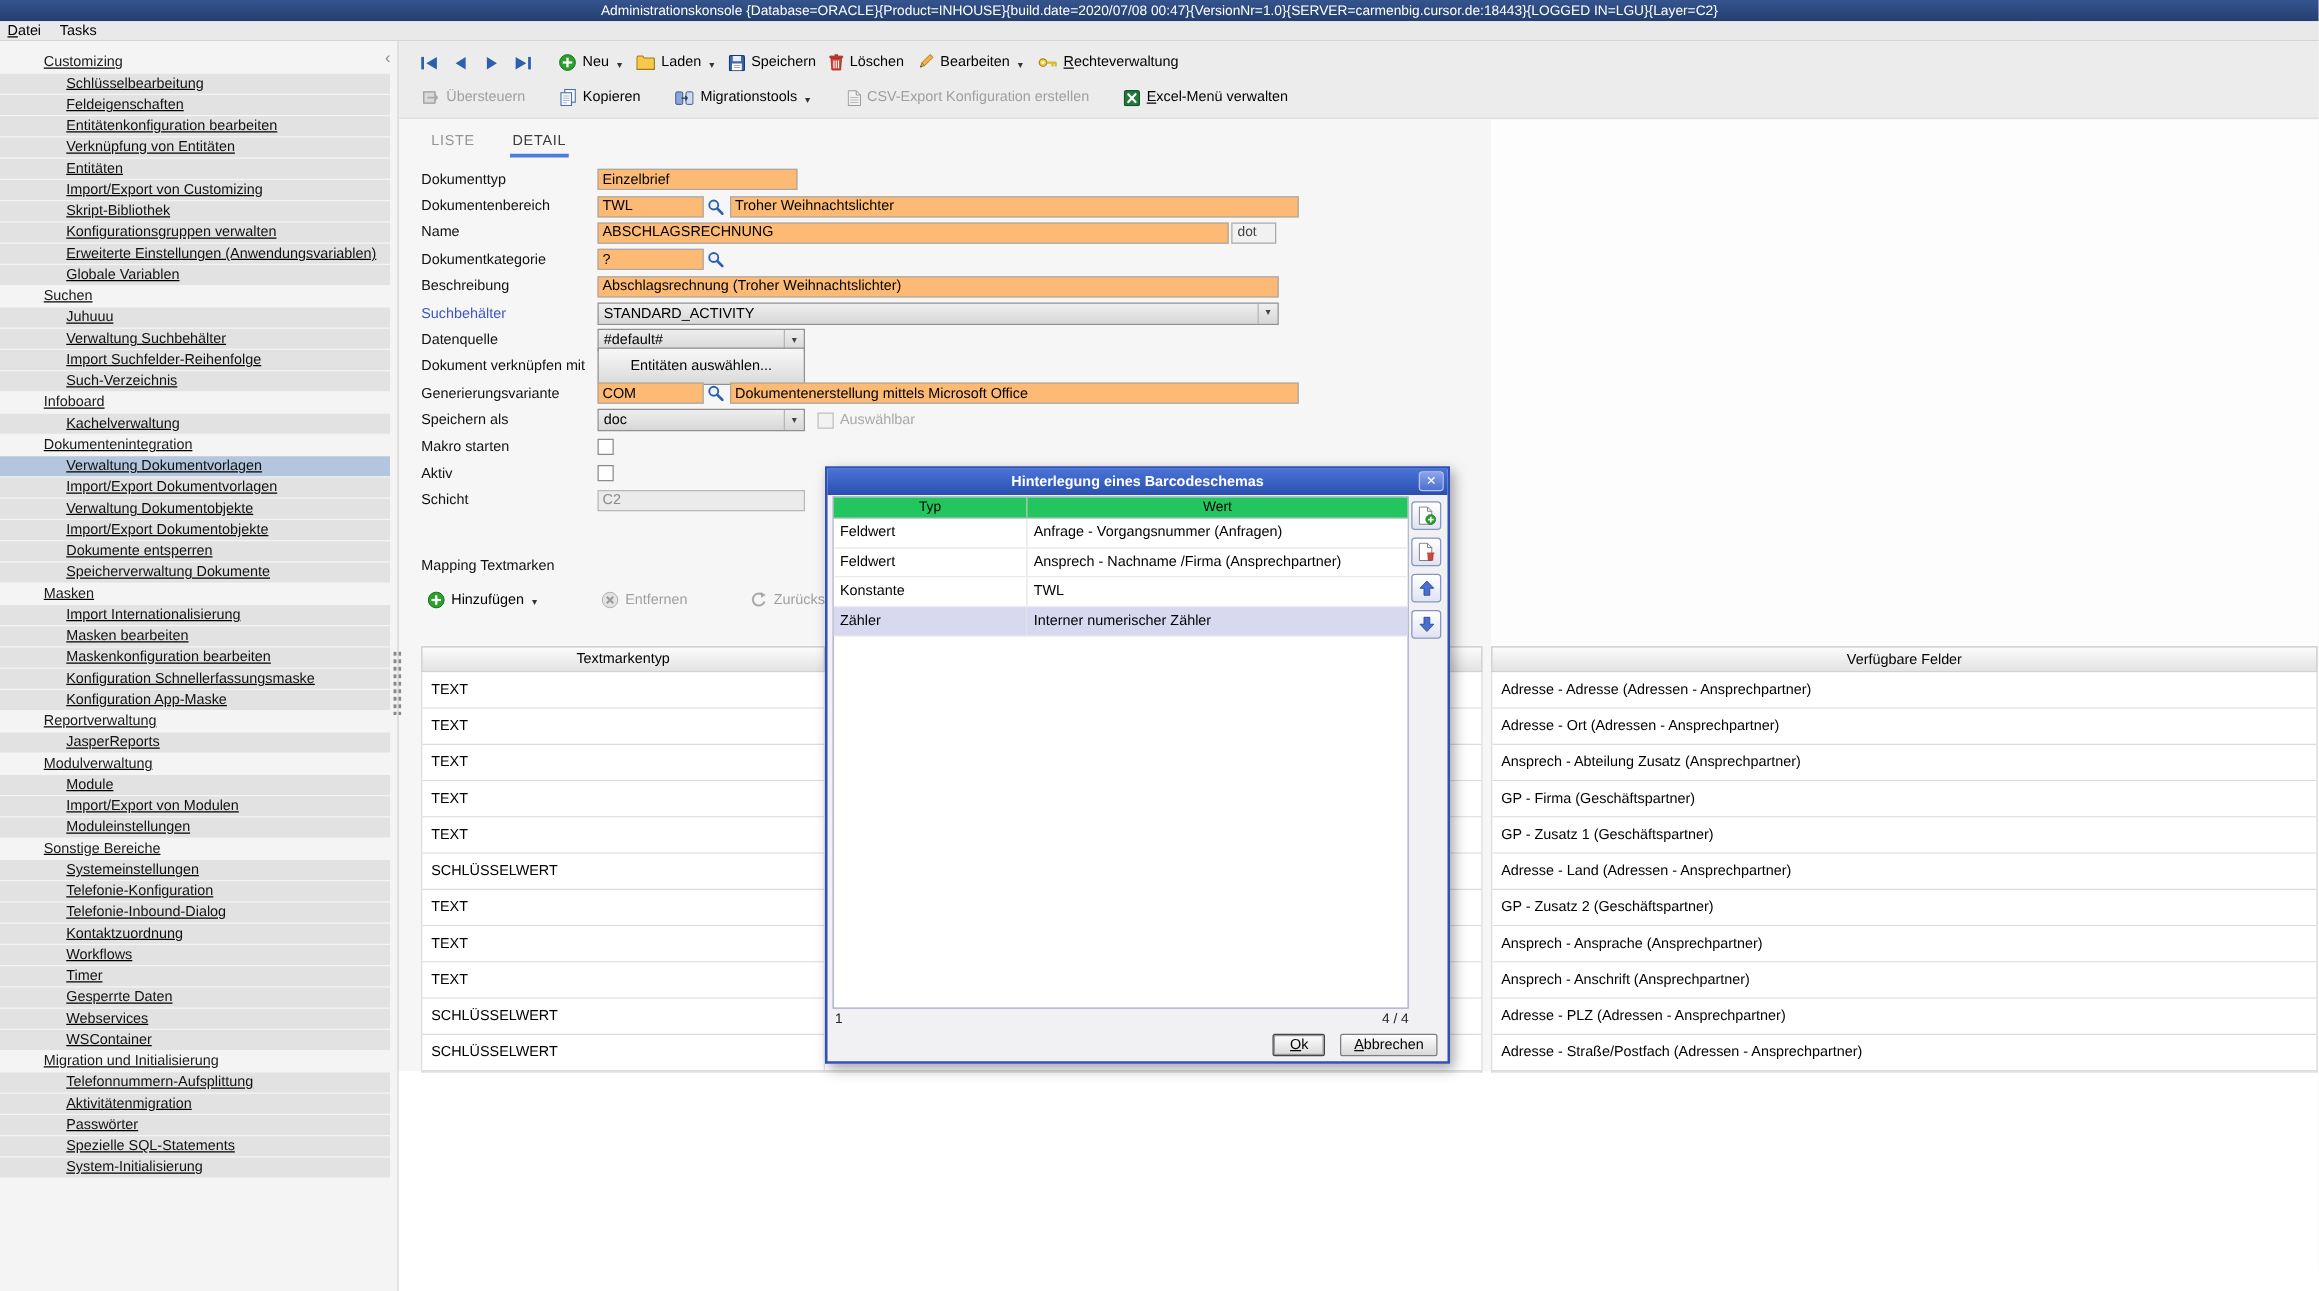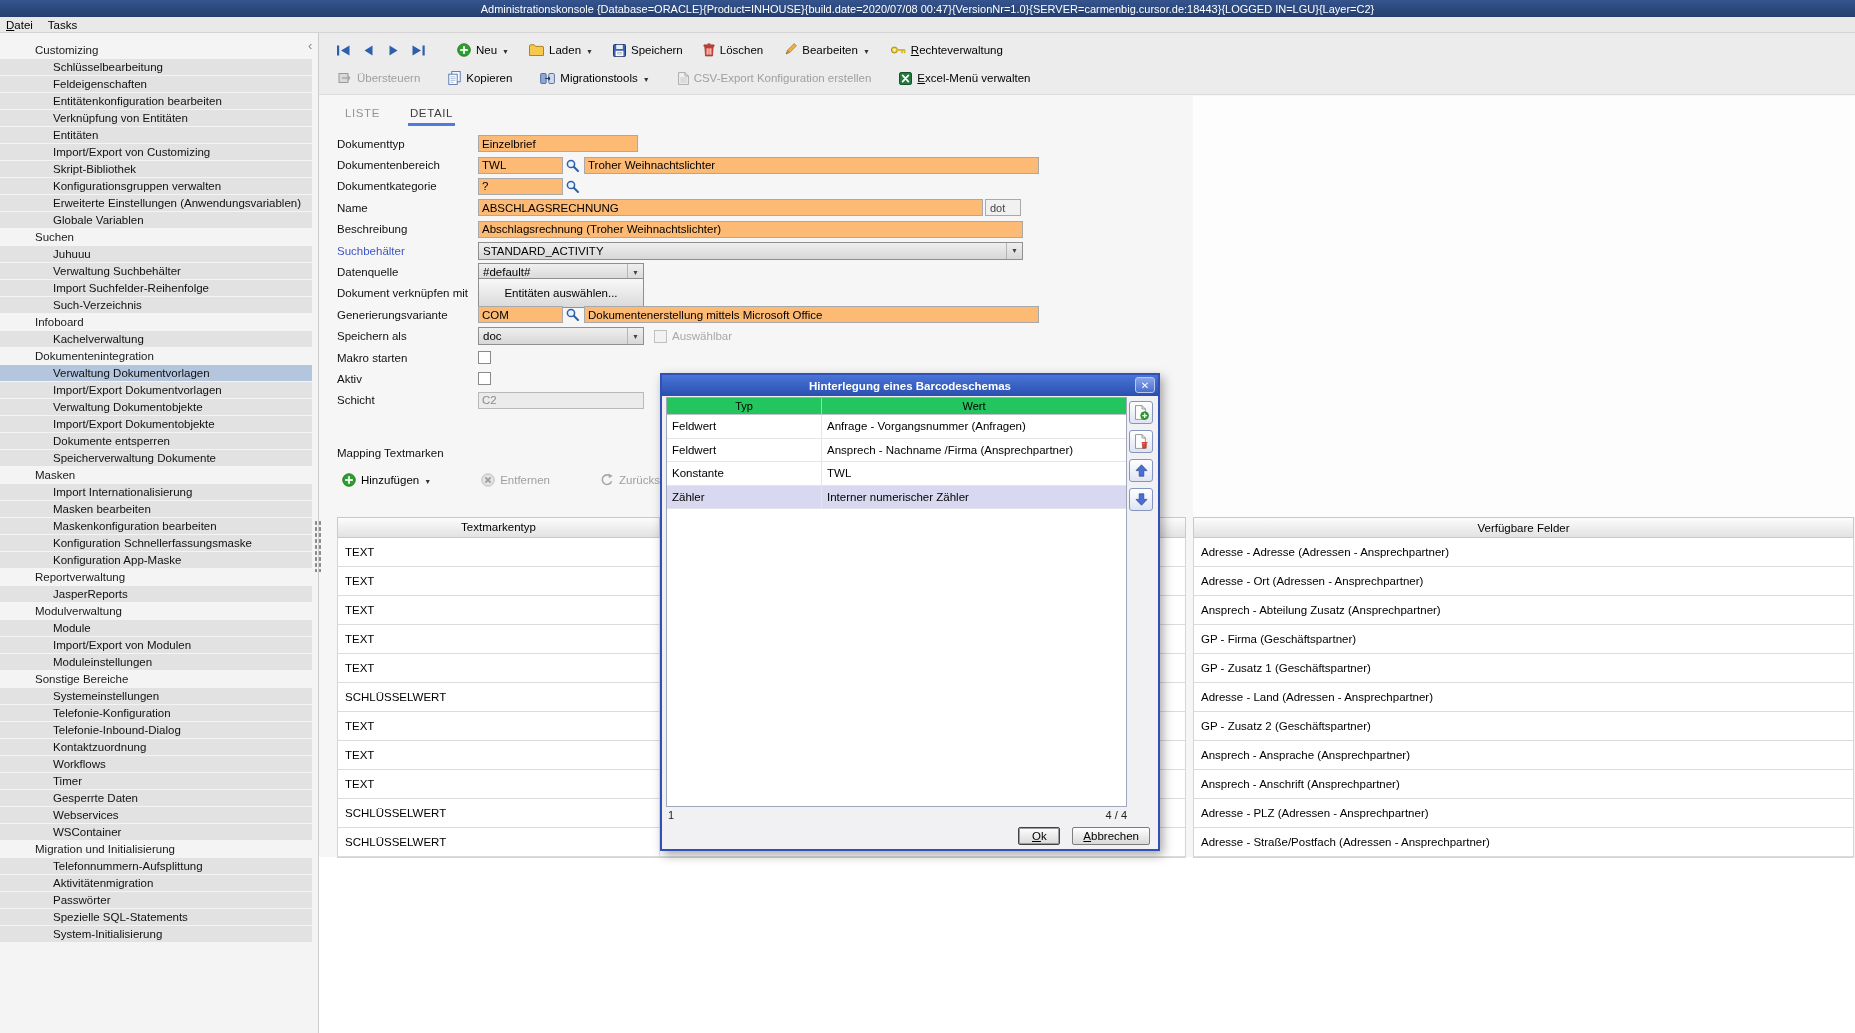--- a/index.html
+++ b/index.html
@@ -12,42 +12,42 @@
               background:linear-gradient(#35548e,#243f6e); color:#fff; font-size:11px;
               display:flex; align-items:center; justify-content:center; }
   .menubar { position:absolute; left:0; top:17px; width:1855px; height:16px;
              background:#e9e9e9; border-bottom:1px solid #d4d4d4;
              display:flex; align-items:center; gap:15px; padding-left:6px; }
   .menu-item { font-size:11.5px; cursor:default; }
 
   
   .sidebar { position:absolute; left:0; top:33px; width:319px; bottom:0;
              background:#f4f4f4; border-right:1px solid #cccccc; }
-  .tree { position:absolute; top:9px; left:0; right:6px; }
+  .tree { position:absolute; top:9px; left:0; right:6px;text-decoration:underline; }
   .tree-group { height:16px; line-height:16px; margin-bottom:1px; padding-left:35px;
                 font-size:11.5px; color:#1a1a1a; white-space:nowrap; overflow:hidden; }
   .tree-item { height:16px; line-height:16px; margin-bottom:1px; padding-left:53px;
                background:#e2e2e2; font-size:11.5px; color:#111; cursor:default;
                white-space:nowrap; overflow:hidden; }
   .tree-item.selected { background:#b3c6de; }
   .sidebar-collapse { position:absolute; top:6px; right:0; width:10px; height:14px;
                       color:#8a8a8a; font-size:13px; line-height:14px; cursor:pointer; }
   .sidebar-collapse::before { content:"‹"; }
   .splitter { position:absolute; left:314px; top:520px; width:7px; height:52px; z-index:5;
               background:radial-gradient(#8a8a8a 1.1px, transparent 1.3px); background-size:4px 6px; }
 
   
   .main { position:absolute; left:319px; top:33px; right:0; bottom:0; background:#f6f6f6; }
   .toolbar-area { position:absolute; left:0; top:0; right:0; height:62px;
                   background:#ececec; border-bottom:1px solid #dcdcdc; }
   .right-white { position:absolute; left:874px; top:63px; right:0; height:421px; background:#fdfdfd; }
   .white-bottom { position:absolute; left:0; top:824px; right:0; bottom:0; background:#fff; }
 
   .trow { position:absolute; display:flex; align-items:center; height:24px; }
-  .trow1 { left:14px; top:5px; gap:10px; }
+  .trow1 { left:14px; top:5px; }
   .trow2 { left:14px; top:33px; gap:18px; }
   .tnav { display:flex; align-items:center; gap:5px; margin-right:14px; }
   .navbtn { width:20px; height:18px; display:flex; align-items:center; justify-content:center; cursor:pointer; }
   .tbtn { display:flex; align-items:center; gap:5px; padding:2px 5px; border-radius:2px; cursor:pointer; }
   .tbtn .tlabel { font-size:11.5px; white-space:nowrap; }
   .tbtn.disabled { cursor:default; }
   .tbtn.disabled .tlabel { color:#9f9f9f; }
   .tcaret::before { content:"▼"; font-size:7px; color:#333; }
   .icon { display:inline-flex; align-items:center; }
 
@@ -375,33 +375,33 @@
       <div class="tfield w85">TWL</div>
       <span class="mag">
           <svg width="13" height="13" viewBox="0 0 13 13">
             <circle cx="5" cy="5" r="3.6" fill="#eef3fa" stroke="#2e5faa" stroke-width="1.5"></circle>
             <line x1="7.8" y1="7.8" x2="12" y2="12" stroke="#2e5faa" stroke-width="2" stroke-linecap="round"></line>
           </svg>
         </span>
       <div class="tfield w455">Troher Weihnachtslichter</div>
     </div>
     <div class="frow">
+      <span class="flabel">Name</span>
+      <div class="tfield w505">ABSCHLAGSRECHNUNG</div>
+      <div class="dotbox">dot</div>
+    </div>
+    <div class="frow">
       <span class="flabel">Dokumentkategorie</span>
       <div class="tfield w85">?</div>
       <span class="mag">
           <svg width="13" height="13" viewBox="0 0 13 13">
             <circle cx="5" cy="5" r="3.6" fill="#eef3fa" stroke="#2e5faa" stroke-width="1.5"></circle>
             <line x1="7.8" y1="7.8" x2="12" y2="12" stroke="#2e5faa" stroke-width="2" stroke-linecap="round"></line>
           </svg>
         </span>
-    </div>
-    <div class="frow">
-      <span class="flabel">Name</span>
-      <div class="tfield w505">ABSCHLAGSRECHNUNG</div>
-      <div class="dotbox">dot</div>
     </div>
     <div class="frow">
       <span class="flabel">Beschreibung</span>
       <div class="tfield w545">Abschlagsrechnung (Troher Weihnachtslichter)</div>
     </div>
     <div class="frow">
       <span class="flabel link">Suchbehälter</span>
       <div class="combo w545">
         <span>STANDARD_ACTIVITY</span>
         <span class="combo-arrow"></span>

